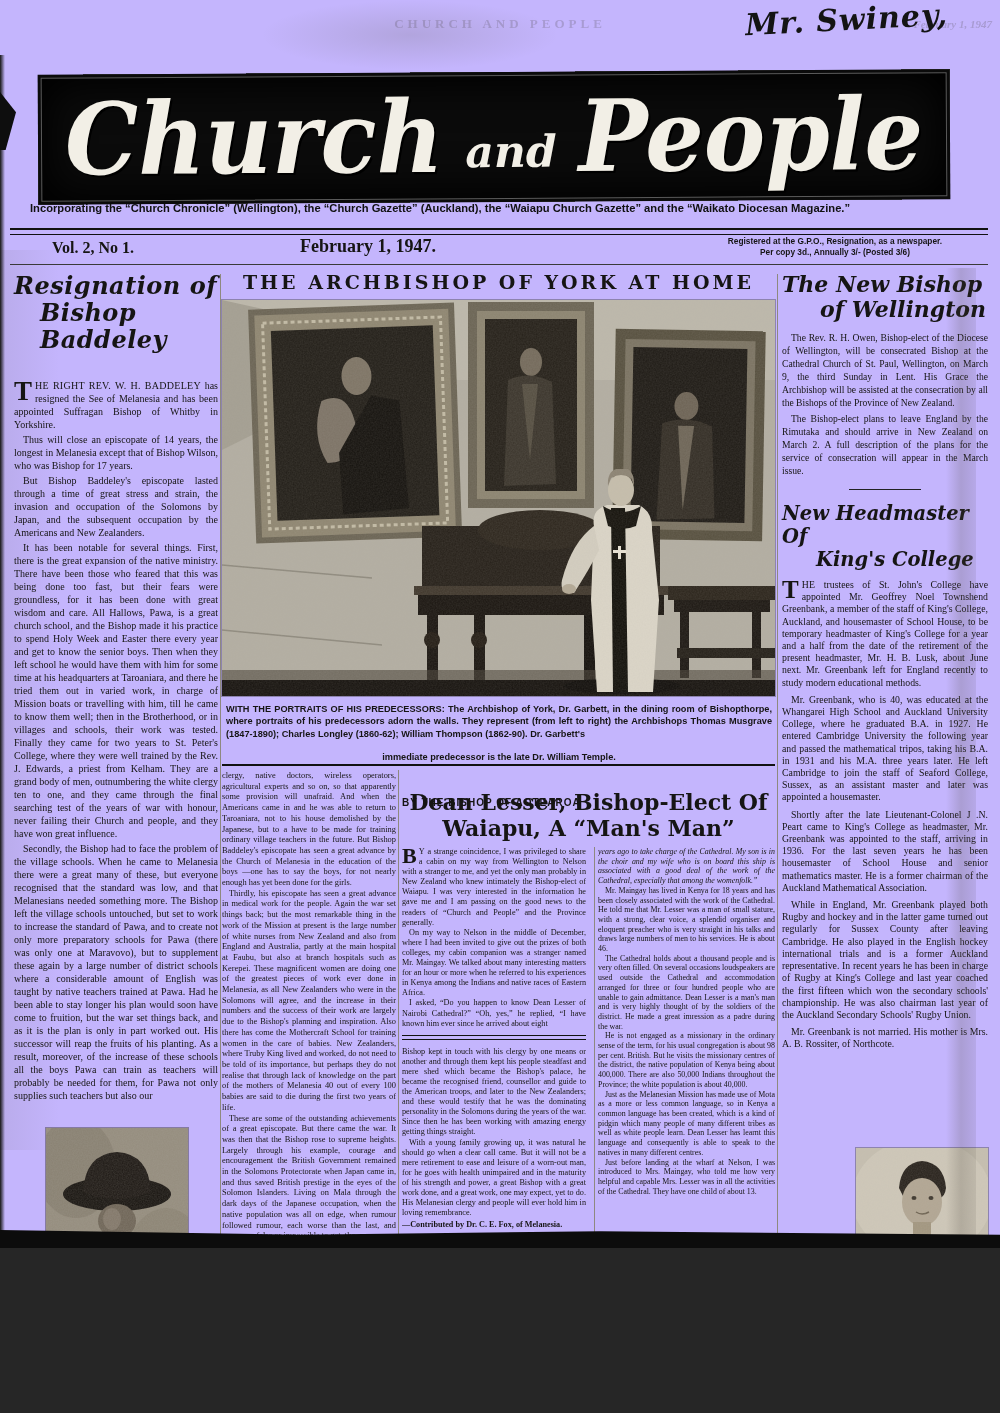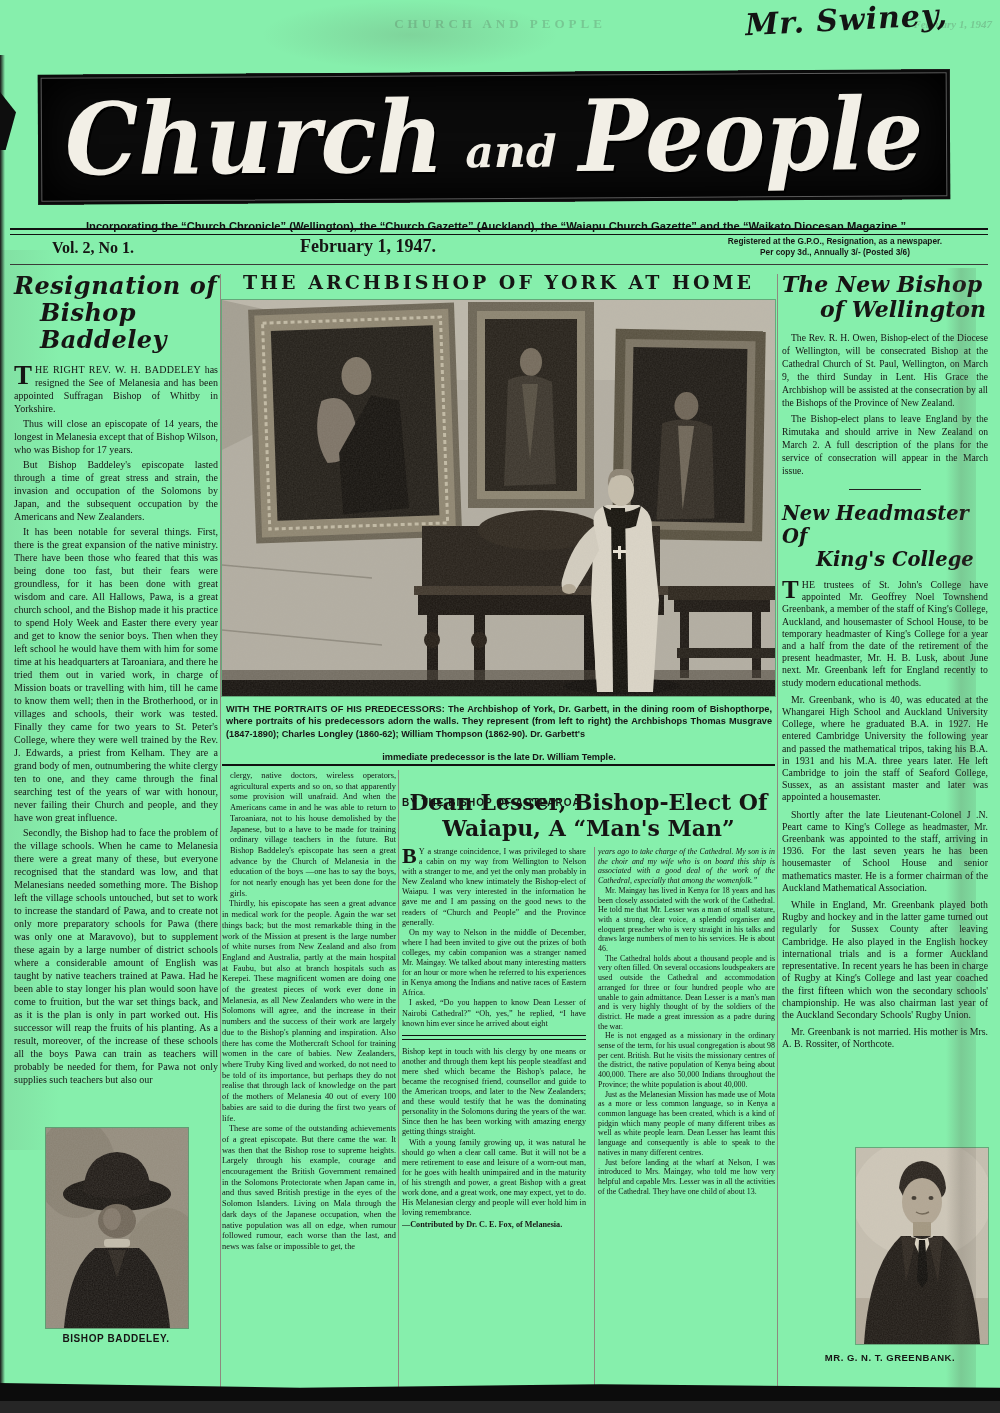--- a/index.html
+++ b/index.html
@@ -1,17 +1,17 @@
 <!DOCTYPE html>
 <html><head>
 <meta charset="utf-8">
 <style>
   html,body { margin:0; padding:0; background:#262626; }
-  .page { position:relative; width:1000px; height:1401px; margin:0 auto; overflow:hidden;
-          background:#86efac; font-family:"Liberation Serif", serif; color:#161514; }
+  .page { position:relative; width:1000px; height:1248px; margin:0 auto; overflow:hidden;
+          background:#c4b5fd; font-family:"Liberation Serif", serif; color:#161514; }
 
   
   .ghost-top { position:absolute; left:330px; top:16px; width:340px; text-align:center;
                font:bold 13px "Liberation Serif", serif; letter-spacing:4px; color:rgba(70,66,58,0.22); filter:blur(.4px); }
   .ghost-right { position:absolute; right:8px; top:18px; font:italic bold 11px "Liberation Serif", serif;
                color:rgba(70,66,58,0.22); filter:blur(.4px); }
   .handwriting { position:absolute; right:52px; top:2px; font-family:"DejaVu Serif", serif;
                font-style:italic; font-weight:bold; font-size:30px; color:#141414; transform:rotate(-3deg); letter-spacing:1px; }
   .edge-left { position:absolute; left:0; top:55px; width:5px; height:1358px;
                background:linear-gradient(to right,#161616,rgba(22,22,22,0)); }
@@ -28,21 +28,21 @@
 
   
   .masthead { position:absolute; left:38px; top:72px; width:912px; height:130px; background:#0b0b0b;
               display:flex; align-items:center; justify-content:center; gap:22px; color:#f2efe6;
               box-shadow: inset 0 0 0 3px #0b0b0b, inset 0 0 0 4px rgba(255,255,255,0.35), inset 0 0 40px 12px #000;
               transform:rotate(-0.35deg); }
   .mh-main { font-family:"DejaVu Serif", serif; font-style:italic; font-weight:bold; font-size:92px;
               display:inline-block; transform:scaleY(1.08); text-shadow:2px 2px 0 #000; }
   .mh-and  { font-family:"DejaVu Serif", serif; font-style:italic; font-weight:bold; font-size:44px;
               display:inline-block; transform:translateY(14px); }
-  .subtitle { position:absolute; left:30px; top:220px; width:932px; text-align:center;
+  .subtitle { position:absolute; left:30px; top:202px; width:932px; 
               font:bold 11.2px "Liberation Sans", sans-serif; color:#111; }
   .double-rule { position:absolute; left:10px; top:228px; width:978px; height:4px;
               border-top:2px solid #111; border-bottom:1.5px solid #111; }
   .vol { position:absolute; left:52px; top:239px; font:bold 16px "Liberation Serif", serif; }
   .issue-date { position:absolute; left:300px; top:236px; width:400px; text-align:left;
               font:bold 18px "Liberation Serif", serif; }
   .reg { position:absolute; right:14px; top:236px; width:302px; text-align:center;
               font:bold 8.3px/10.5px "Liberation Sans", sans-serif; }
   .reg span { display:block; }
   .rule-under-head { position:absolute; left:10px; top:264px; width:978px; border-top:1.5px solid #3a3a38; }
@@ -56,42 +56,42 @@
 
   
   p { margin:0; text-align:justify; }
   .ind { text-indent:9px; }
   .caps { letter-spacing:.3px;margin-top:20px; }
 
   
   .colA { position:absolute; left:14px; top:272px; width:204px; font-size:10px; line-height:13px; }
   .tA { margin:0; font-family:"DejaVu Serif", serif; font-style:italic; font-weight:bold;
         font-size:24px; line-height:27px; letter-spacing:.5px; }
-  .tA.l2 { padding-left:26px; margin-bottom:10px; }
+  .tA.l2 { padding-left:26px; margin-bottom:26px; }
   .colA p { margin-bottom:2px; }
   .dcA { float:left; font-size:27px; line-height:22px; font-weight:bold; margin:1px 3px 0 0; }
 
   .photoA { position:absolute; left:46px; top:1128px; width:142px; height:200px; box-shadow:0 0 0 1px rgba(40,36,30,.4); }
   .photoA-cap { position:absolute; left:14px; top:1333px; width:204px; text-align:center;
         font:bold 10px "Liberation Sans", sans-serif; letter-spacing:.6px; }
 
   
   .arch-head { position:absolute; left:222px; top:271px; width:553px; text-align:center;
         font-family:"DejaVu Serif", serif; font-weight:bold; font-size:19px; letter-spacing:3px; }
   .photoB { position:absolute; left:222px; top:300px; width:553px; height:396px; box-shadow:0 0 0 1px rgba(40,36,30,.35); }
   .photoB-cap { position:absolute; left:226px; top:703px; width:546px;
         font:bold 9.2px/12.4px "Liberation Sans", sans-serif; text-align:justify; }
   .photoB-cap-last { position:absolute; left:226px; top:752px; width:546px; text-align:center;
         font:bold 9.2px "Liberation Sans", sans-serif; }
   .center-rule { position:absolute; left:222px; top:764px; width:553px; border-top:2px solid #111; }
 
   .colB { position:absolute; left:222px; top:771px; width:174px; height:619px; overflow:hidden;
         font-size:8.4px; line-height:10.7px; }
   .colB p { text-indent:7px; }
-  .colB p:first-child { text-indent:0;margin-left:8px; }
+  .colB p:first-child { text-indent:0; }
 
   .dl-h { position:absolute; left:402px; width:373px; text-align:center; font-family:"DejaVu Serif", serif;
         font-weight:bold; font-size:22px; line-height:24px; }
   .dl-h1 { top:772px; } .dl-h2 { top:798px; }
   .dl-byline { position:absolute; left:402px; top:797px; width:373px; 
         font:bold 10px "Liberation Sans", sans-serif; letter-spacing:1px; }
 
   .colC1 { position:absolute; left:402px; top:847px; width:184px; height:545px; overflow:hidden;
         font-size:8.2px; line-height:10.1px; }
   .colC1 p, .colC2 p { text-indent:7px; }

